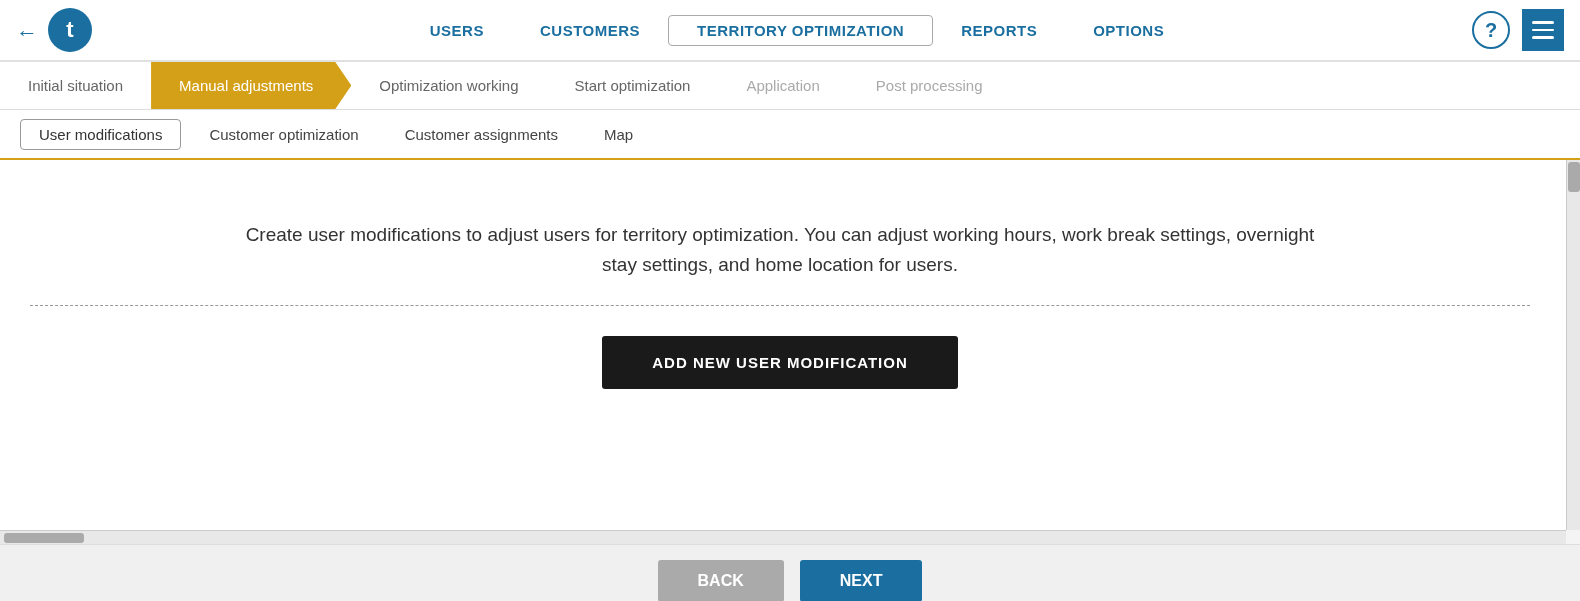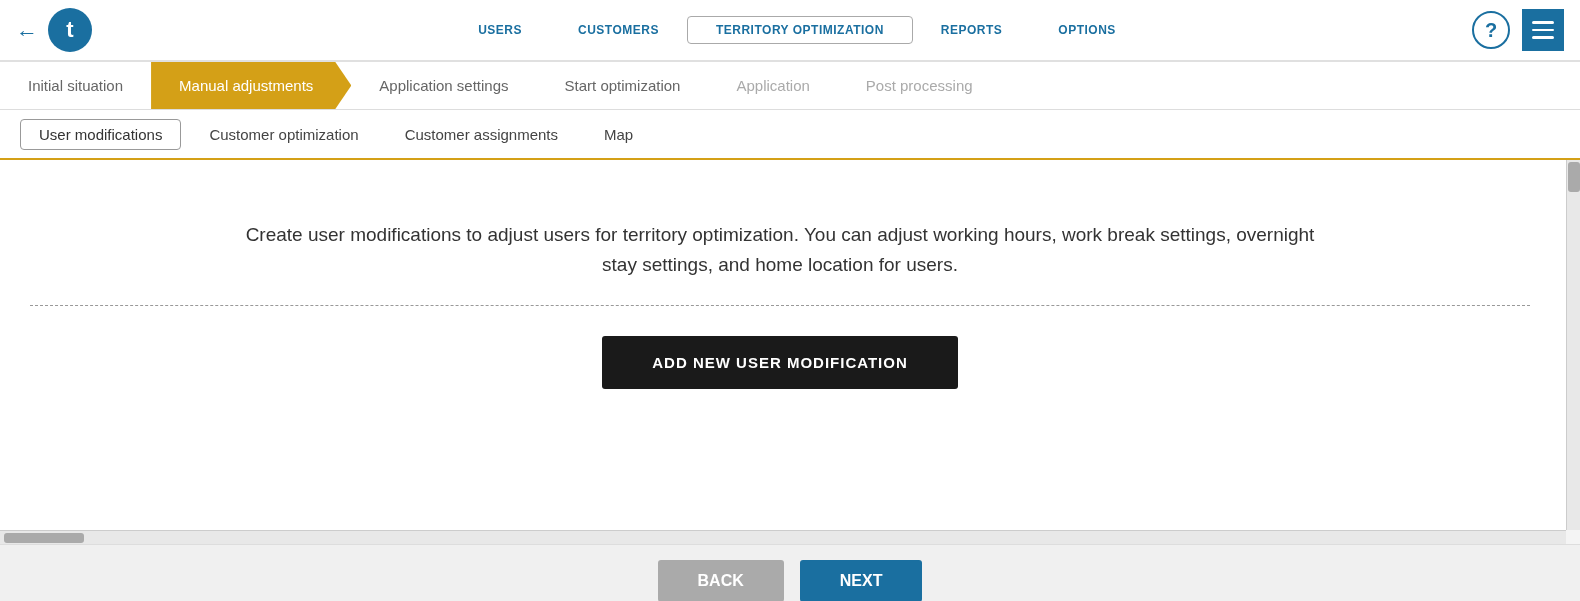--- a/index.html
+++ b/index.html
@@ -37,21 +37,21 @@
       margin-right: 30px;
     }
     .nav-links {
       display: flex;
       align-items: center;
       gap: 0;
       flex: 1;
       justify-content: center;
     }
     .nav-link {
-      font-size: 12px;
+      font-size: 15px;
       font-weight: bold;
       color: #1a6fa0;
       text-decoration: none;
       letter-spacing: 0.5px;
       padding: 0 28px;
       cursor: pointer;
       background: none;
       border: none;
     }
     .nav-link.active {
@@ -279,21 +279,21 @@
       <span></span>
       <span></span>
       <span></span>
     </button>
   </div>
 </div>
 
 <div class="wizard-tabs">
   <button class="wizard-tab">Initial situation</button>
   <button class="wizard-tab active">Manual adjustments</button>
-  <button class="wizard-tab">Application settings</button>
+  <button class="wizard-tab">Optimization working</button>
   <button class="wizard-tab">Start optimization</button>
   <button class="wizard-tab inactive-light">Application</button>
   <button class="wizard-tab inactive-light">Post processing</button>
 </div>
 
 <div class="sub-tabs">
   <button class="sub-tab active">User modifications</button>
   <button class="sub-tab">Customer optimization</button>
   <button class="sub-tab">Customer assignments</button>
   <button class="sub-tab">Map</button>

